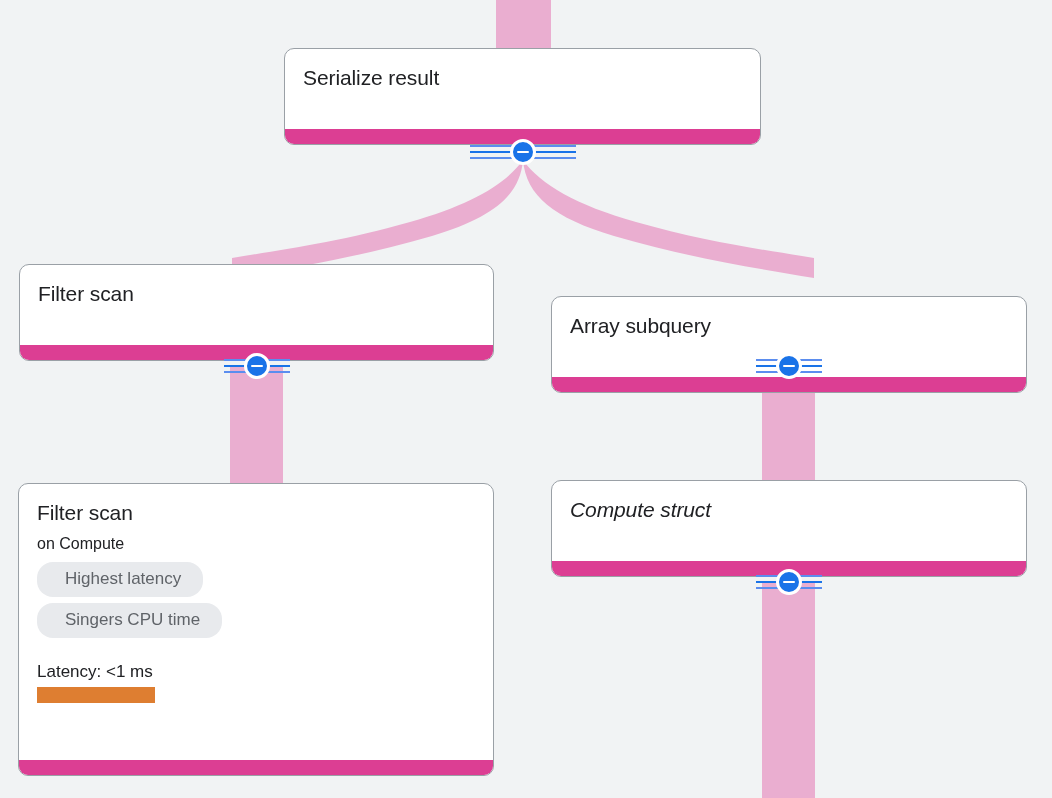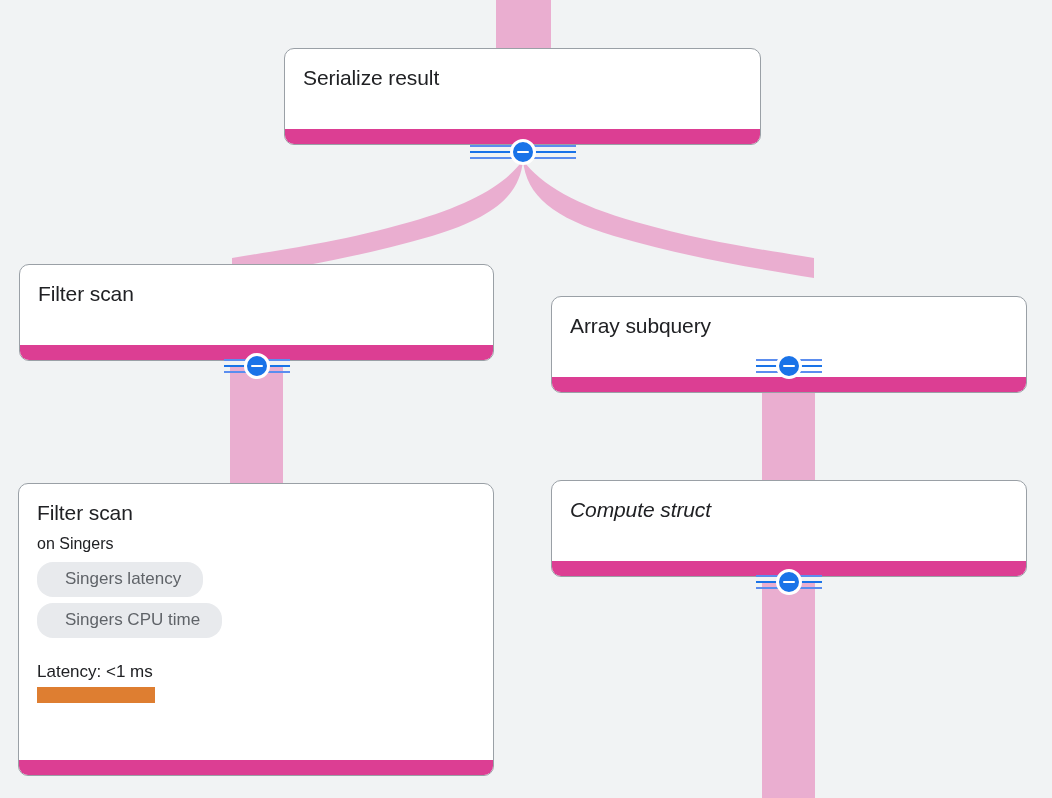--- a/index.html
+++ b/index.html
@@ -241,24 +241,24 @@
       <div class="rail r3"></div>
     </div>
     <div class="knob">
       <span class="minus"></span>
     </div>
   </div>
 
   <div class="node" style="left:18px; top:483px; width:476px; height:293px;">
     <div class="node-body">
       <div class="node-title">Filter scan</div>
-      <div class="node-subtitle">on Singers</div>
+      <div class="node-subtitle">on Compute</div>
 
       <div class="chips">
-        <span class="chip">Singers latency</span>
+        <span class="chip">Highest latency</span>
         <span class="chip">Singers CPU time</span>
       </div>
 
       <div class="metrics">
         <div class="metric">
           <div class="metric-label">Latency: &lt;1 ms</div>
           <div class="metric-bar latency"></div>
         </div>
       </div>
     </div>

